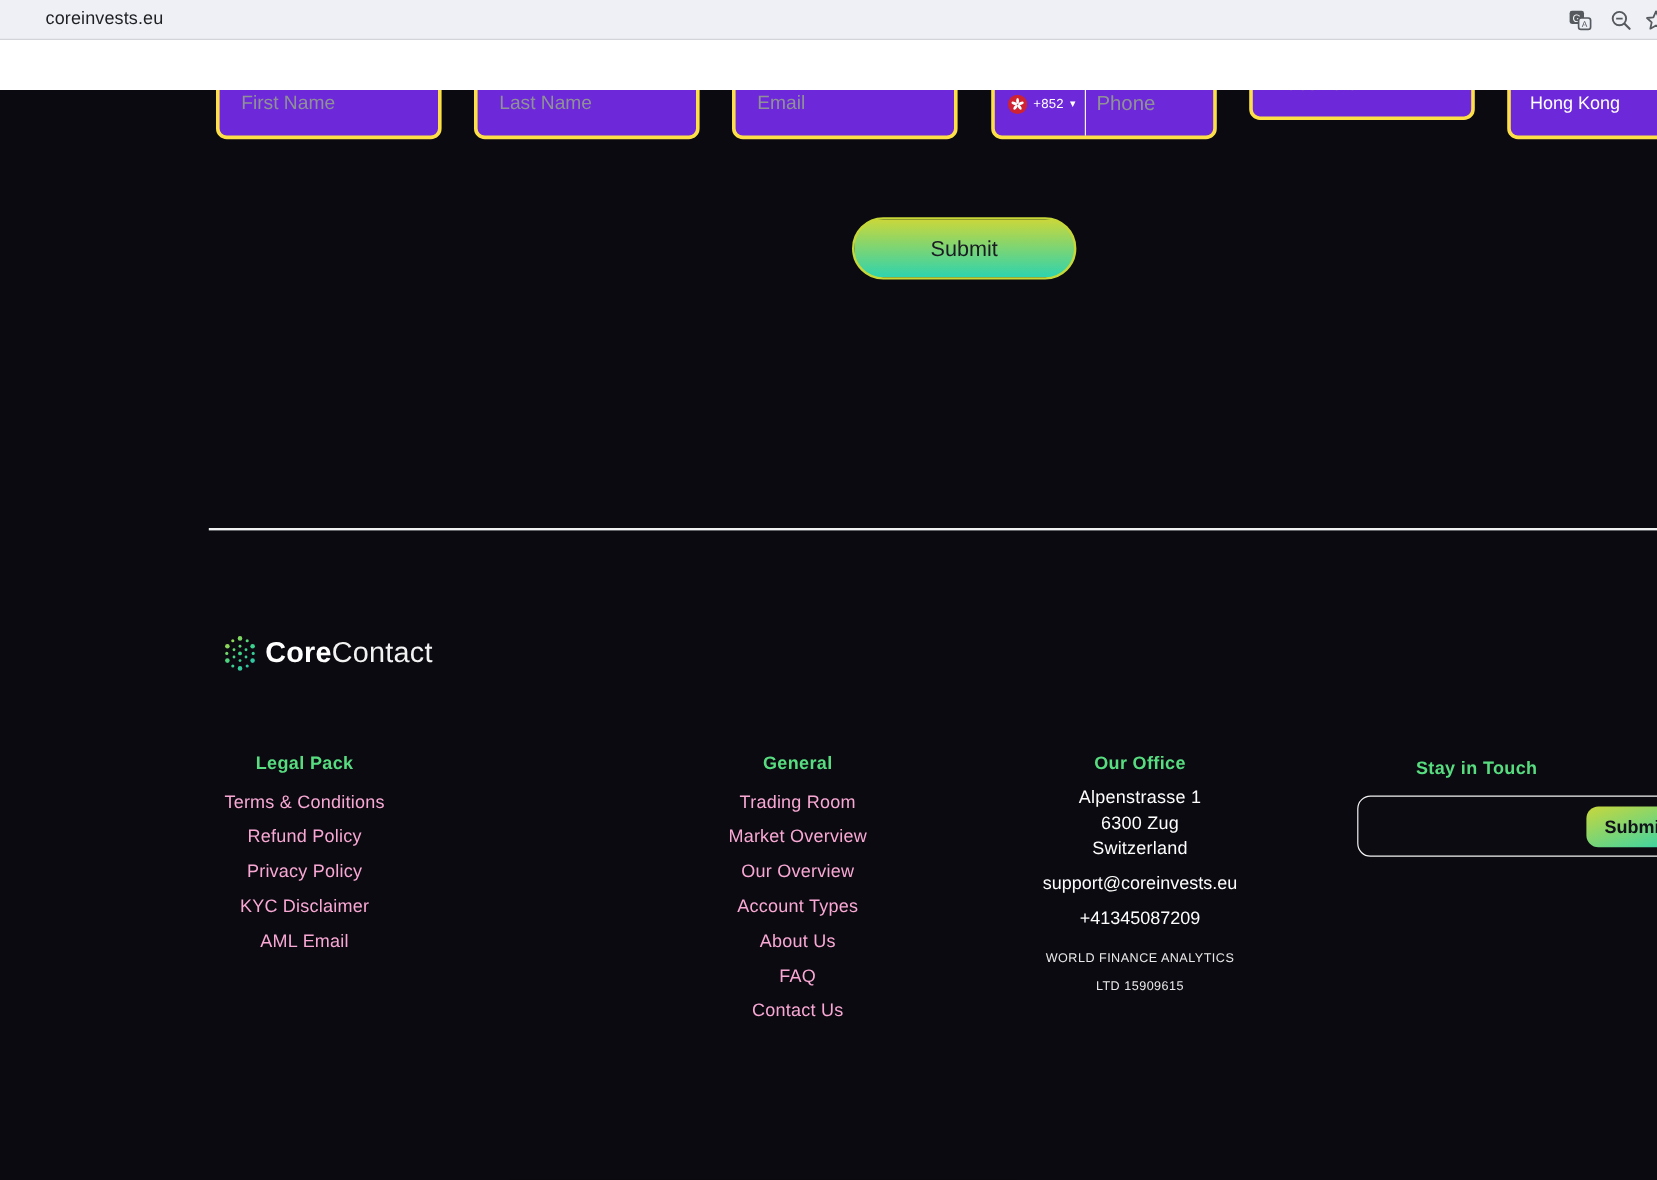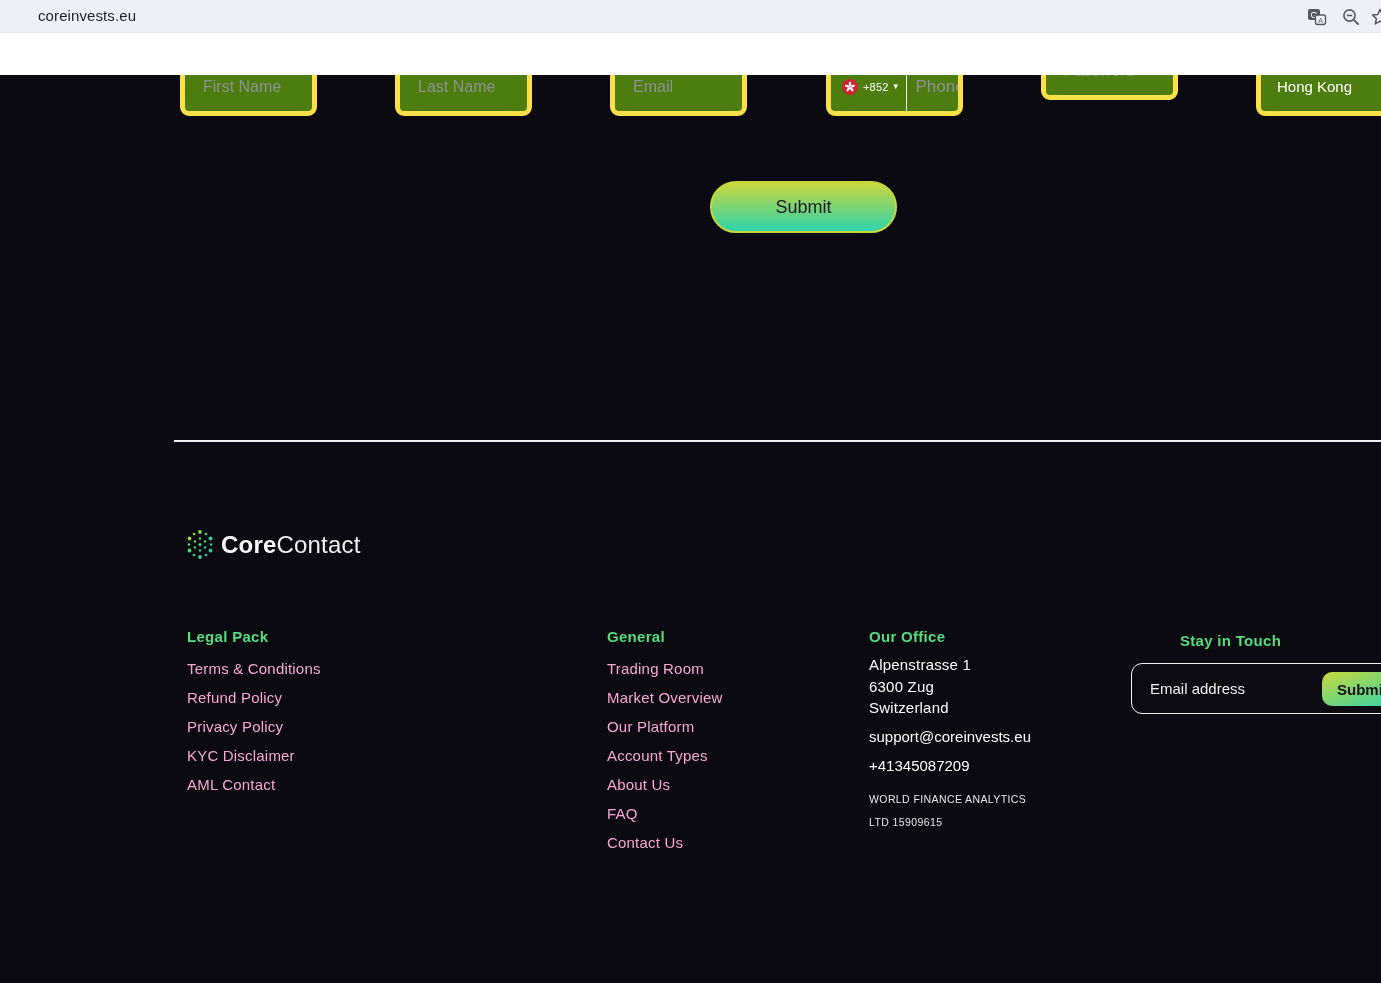--- a/index.html
+++ b/index.html
@@ -29,22 +29,22 @@
   .white-band {
     position:absolute; top:33px; left:0; width:1381px; height:42px;
     background:#ffffff; z-index:5;
   }
 
   
   .page { position:absolute; top:33px; left:0; width:1381px; height:950px; background:#0a0a10; }
 
   
   .field {
-    position:absolute; top:57px; height:59px; width:137px;
-    background:#4d7c0f; border:5px solid #fde047; border-radius:9px;
+    position:absolute; top:57px; height:59px; width:188px;
+    background:#6d28d9; border:3px solid #fde047; border-radius:9px;
     z-index:1;
   }
   .field input, .field select {
     width:100%; height:100%; background:transparent; border:none; outline:none;
     color:#ffffff; font-size:16px; font-family:"Liberation Sans", sans-serif;
     padding:0 0 0 18px;
     appearance:none; -webkit-appearance:none;
   }
   .field input::placeholder { color:#8f9196; opacity:1; }
   .f-first    { left:180px; }
@@ -78,21 +78,21 @@
     position:absolute; left:174px; top:440px; width:1207px; height:2px;
     background:#f0f2f2;
   }
 
   .logo { position:absolute; left:186px; top:529px; display:flex; align-items:center; }
   .logo-icon { width:28px; height:31px; margin-right:7px; }
   .logo-text { font-size:24px; color:#ffffff; letter-spacing:.2px; }
   .logo-text b { font-weight:700; }
   .logo-text span { font-weight:400; color:#f2f2f2; }
 
-  .fcol { position:absolute; top:627px; }
+  .fcol { position:absolute; top:627px;text-align:center; }
   .col-legal   { left:187px; }
   .col-general { left:607px; }
   .col-office  { left:869px; }
   .col-stay    { left:1132px; }
 
   .fcol h4 {
     color:#58dc80; font-size:15px; font-weight:700; letter-spacing:.3px;
     line-height:19px; margin-bottom:8px;
   }
   .flinks { list-style:none; }
@@ -235,30 +235,30 @@
     <div class="logo-text"><b>Core</b><span>Contact</span></div>
   </div>
 
   <div class="fcol col-legal" style="top:594px;">
     <h4>Legal Pack</h4>
     <ul class="flinks">
       <li><a>Terms &amp; Conditions</a></li>
       <li><a>Refund Policy</a></li>
       <li><a>Privacy Policy</a></li>
       <li><a>KYC Disclaimer</a></li>
-      <li><a>AML Contact</a></li>
+      <li><a>AML Email</a></li>
     </ul>
   </div>
 
   <div class="fcol col-general" style="top:594px;">
     <h4>General</h4>
     <ul class="flinks">
       <li><a>Trading Room</a></li>
       <li><a>Market Overview</a></li>
-      <li><a>Our Platform</a></li>
+      <li><a>Our Overview</a></li>
       <li><a>Account Types</a></li>
       <li><a>About Us</a></li>
       <li><a>FAQ</a></li>
       <li><a>Contact Us</a></li>
     </ul>
   </div>
 
   <div class="fcol col-office" style="top:594px;">
     <h4>Our Office</h4>
     <div class="office-address">
@@ -272,19 +272,18 @@
       <div>WORLD FINANCE ANALYTICS</div>
       <div>LTD 15909615</div>
     </div>
   </div>
 
   <div class="fcol col-stay" style="top:598px;margin-left:48px;">
     <h4>Stay in Touch</h4>
   </div>
 
   <div class="newsletter" style="top:630px;">
-    <input type="text" placeholder="Email address" style="">
     <button class="newsletter-submit">Submit</button>
   </div>
 
 </div>
 
 <div class="white-band"></div>
 
 </body></html>

